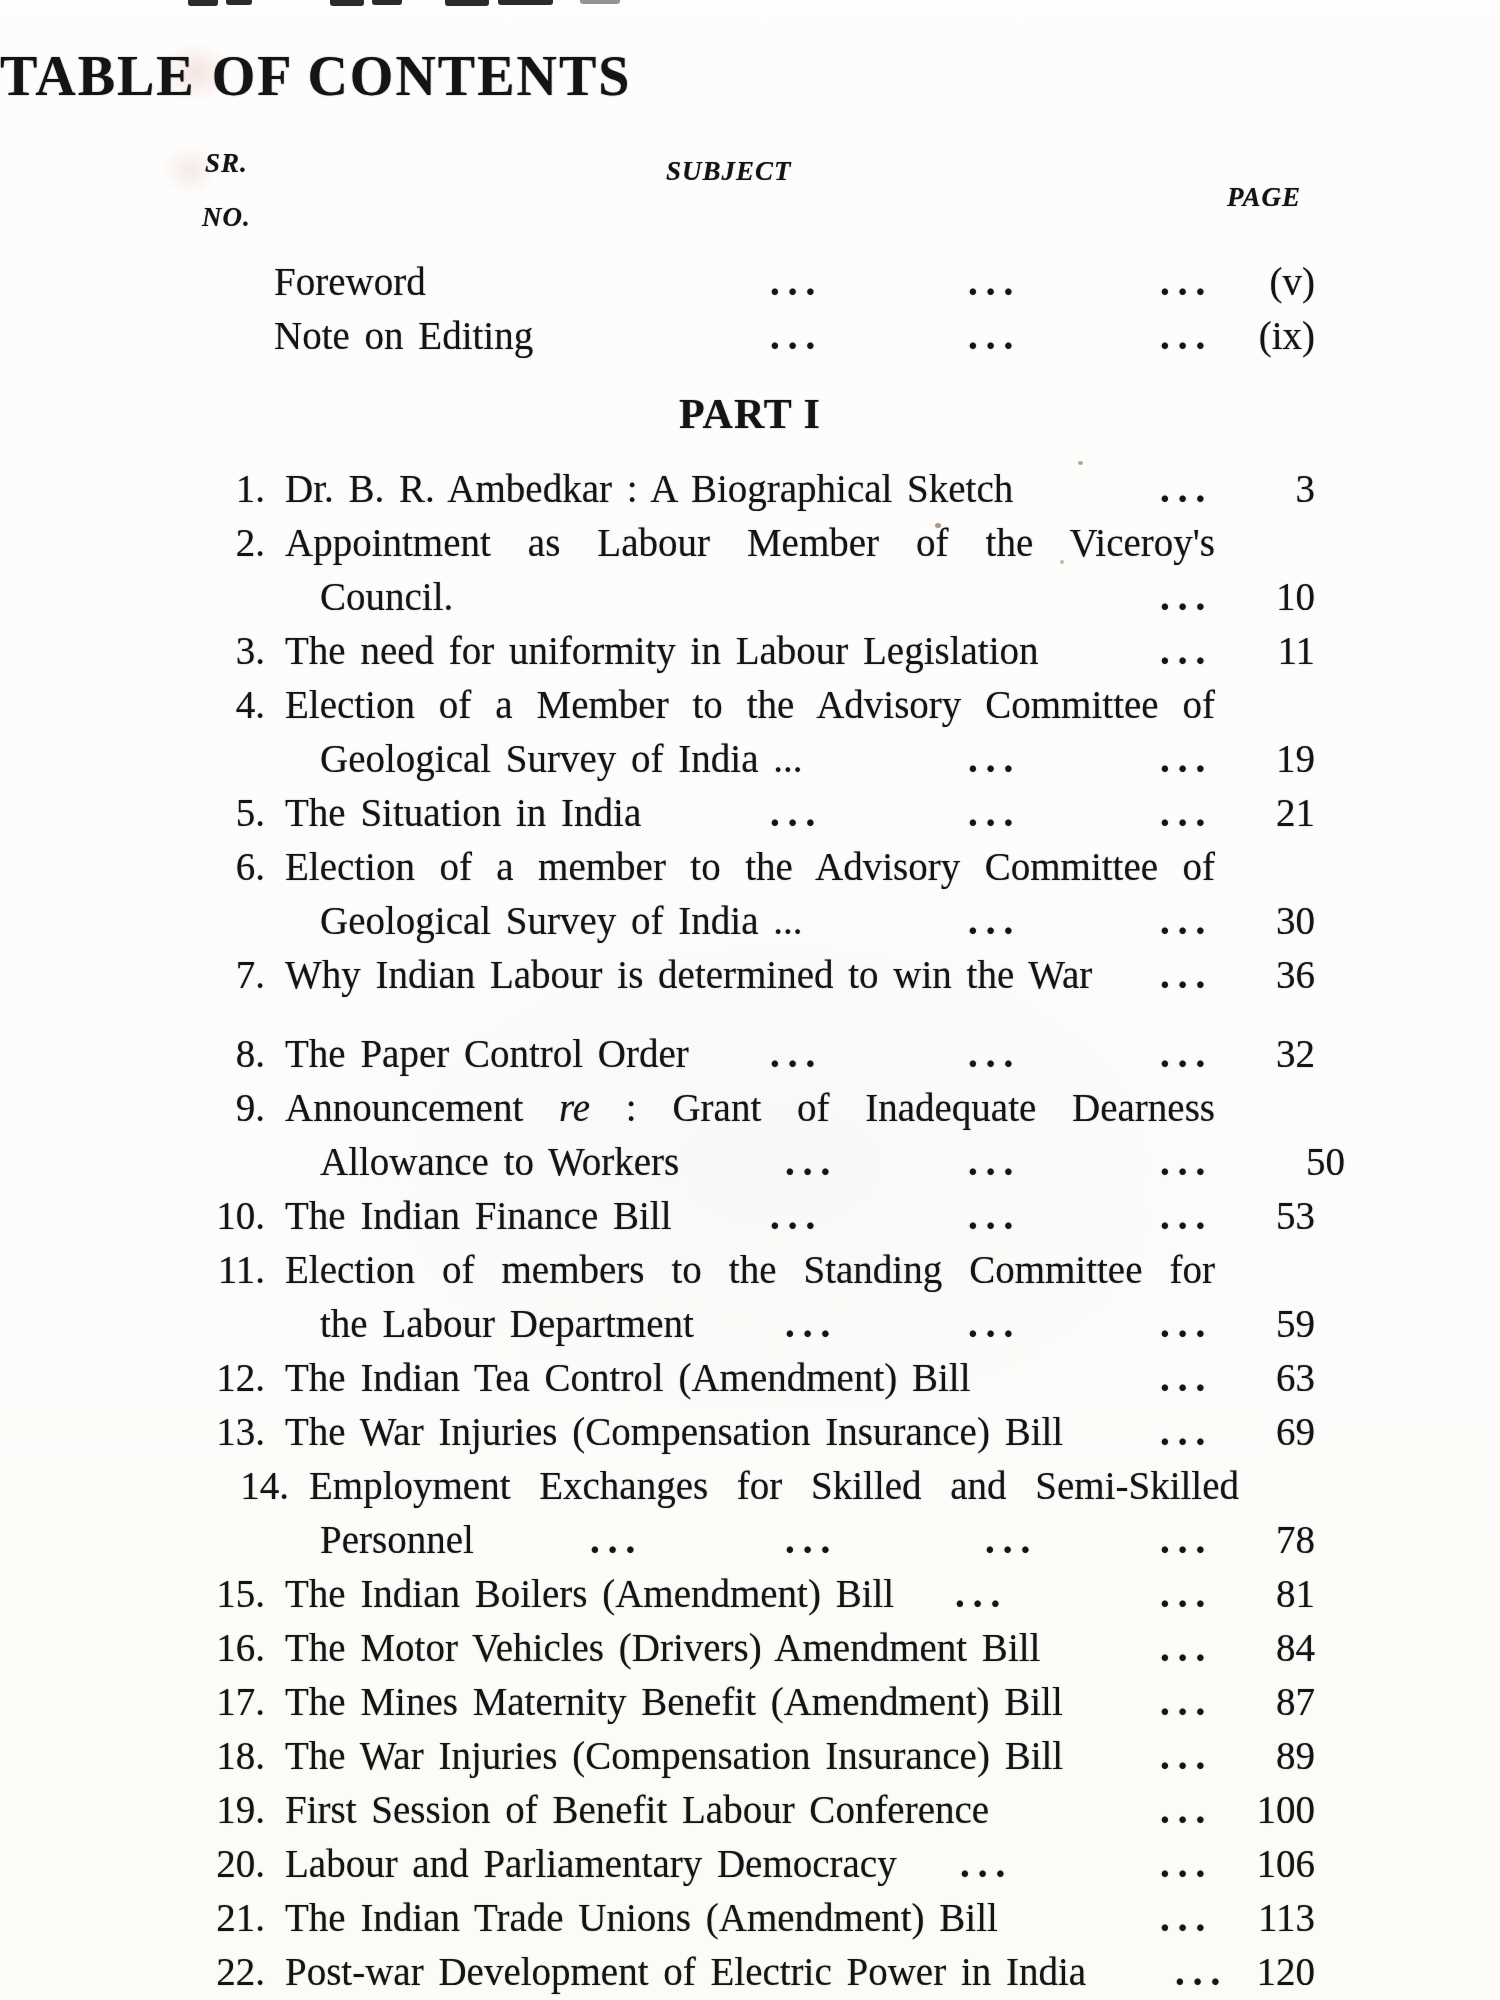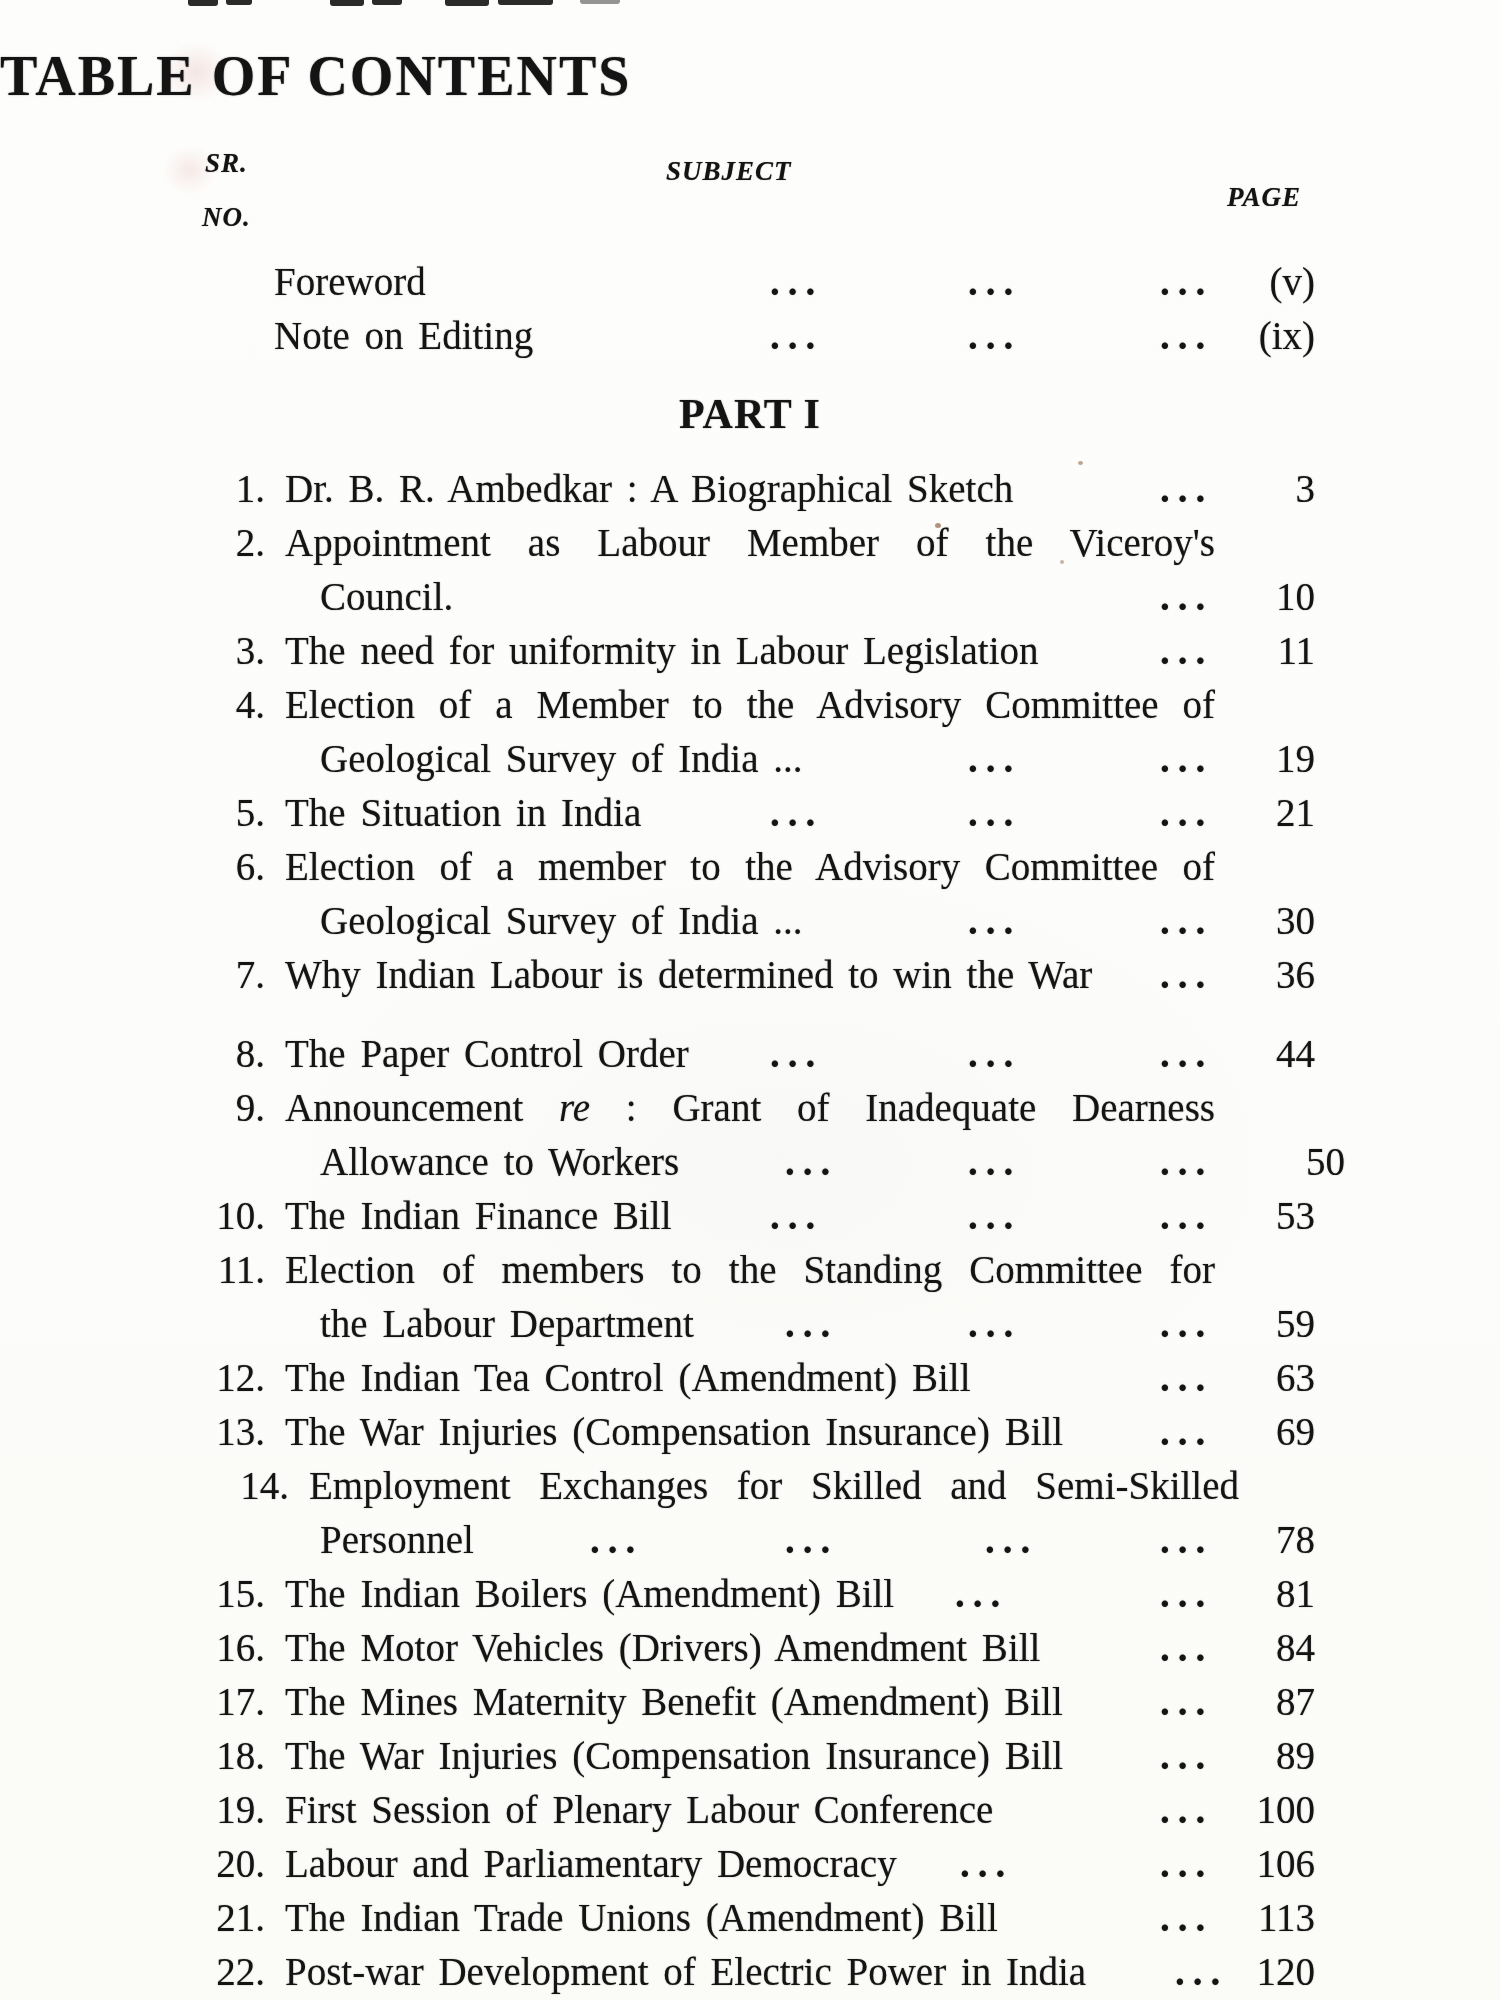--- a/index.html
+++ b/index.html
@@ -138,21 +138,21 @@
         <span class="txt">Why Indian Labour is determined to win the War</span>
         <span class="dots" style="left: 1160px;">...</span>
         <span class="pg">36</span>
       </div>
       <div class="line" style="top: 1030px;">
         <span class="num">8.</span>
         <span class="txt">The Paper Control Order</span>
         <span class="dots" style="left: 770px;">...</span>
         <span class="dots" style="left: 968px;">...</span>
         <span class="dots" style="left: 1160px;">...</span>
-        <span class="pg">44</span>
+        <span class="pg">32</span>
       </div>
       <div class="line just" style="top: 1084px;">
         <span class="num">9.</span>
         <span class="txt"><span>Announcement </span><i>re</i><span> : Grant of Inadequate Dearness</span></span>
       </div>
       <div class="line cont" style="top: 1138px; padding-left: 30px;">
         <span class="txt">Allowance to Workers</span>
         <span class="dots" style="left: 785px;">...</span>
         <span class="dots" style="left: 968px;">...</span>
         <span class="dots" style="left: 1160px;">...</span>
@@ -221,21 +221,21 @@
         <span class="pg">87</span>
       </div>
       <div class="line" style="top: 1732px;">
         <span class="num">18.</span>
         <span class="txt">The War Injuries (Compensation Insurance) Bill</span>
         <span class="dots" style="left: 1160px;">...</span>
         <span class="pg">89</span>
       </div>
       <div class="line" style="top: 1786px;">
         <span class="num">19.</span>
-        <span class="txt">First Session of Plenary Labour Conference</span>
+        <span class="txt">First Session of Benefit Labour Conference</span>
         <span class="dots" style="left: 1160px;">...</span>
         <span class="pg">100</span>
       </div>
       <div class="line" style="top: 1840px;">
         <span class="num">20.</span>
         <span class="txt">Labour and Parliamentary Democracy</span>
         <span class="dots" style="left: 960px;">...</span>
         <span class="dots" style="left: 1160px;">...</span>
         <span class="pg">106</span>
       </div>

